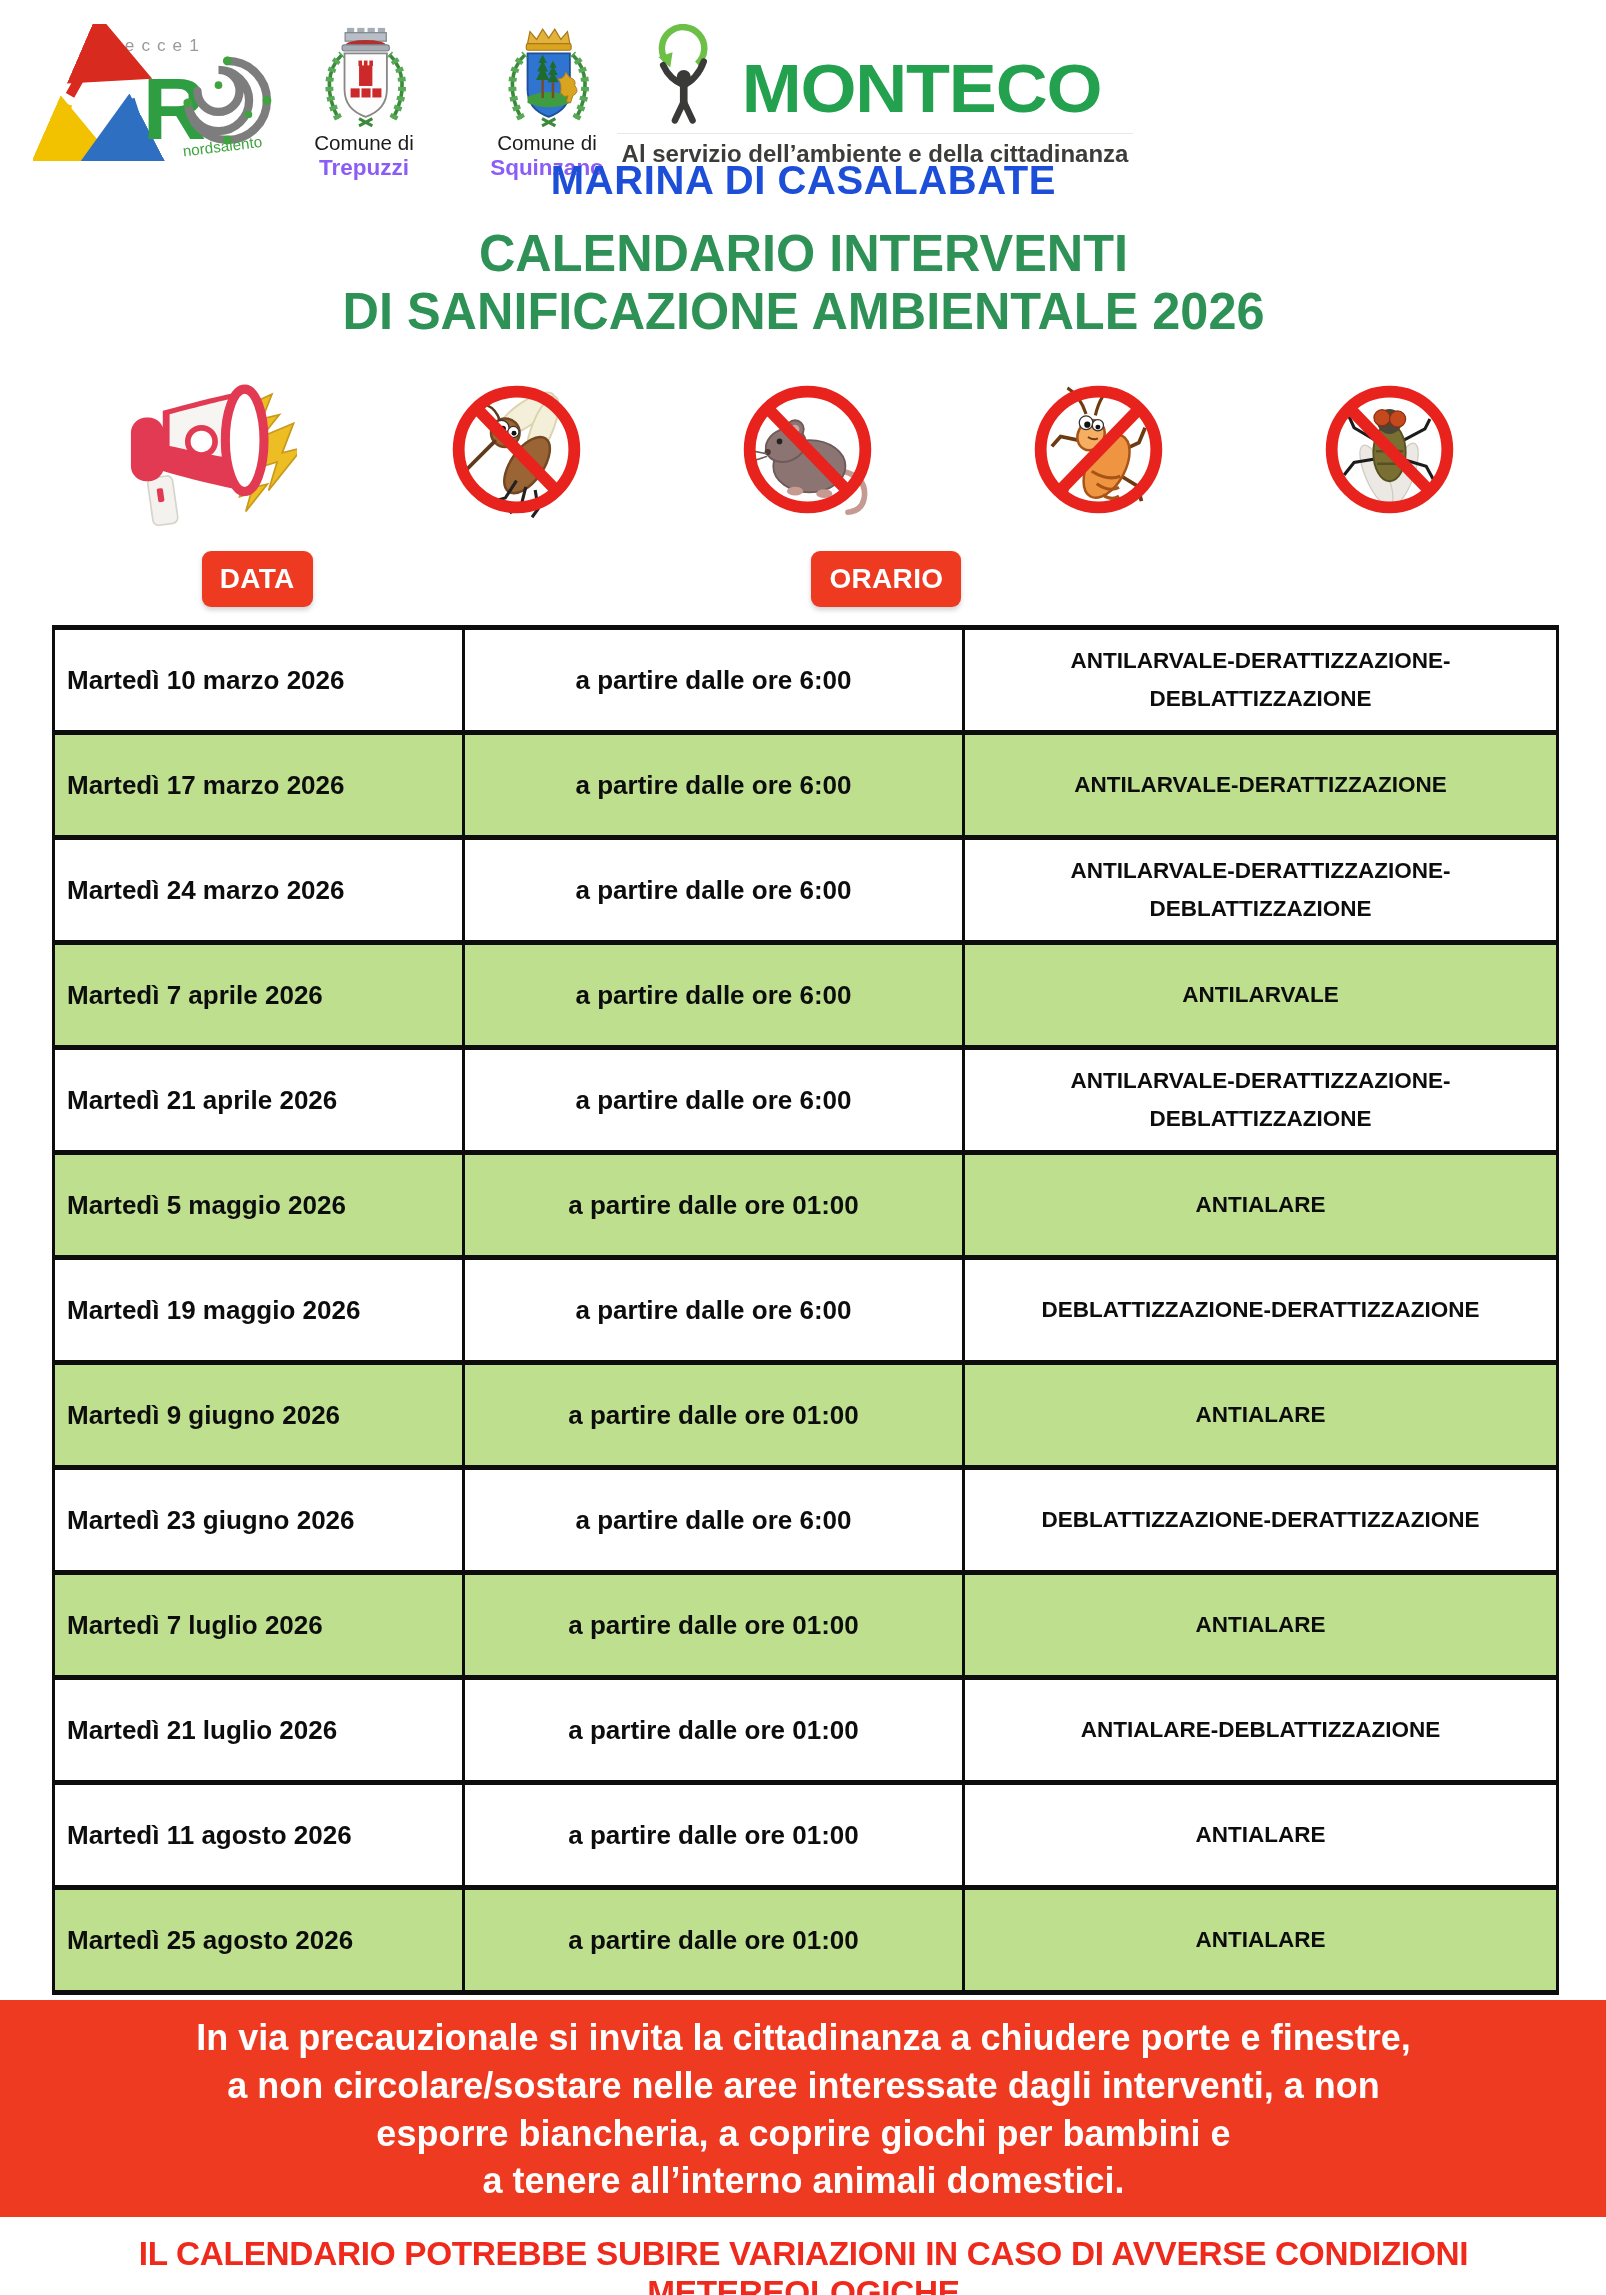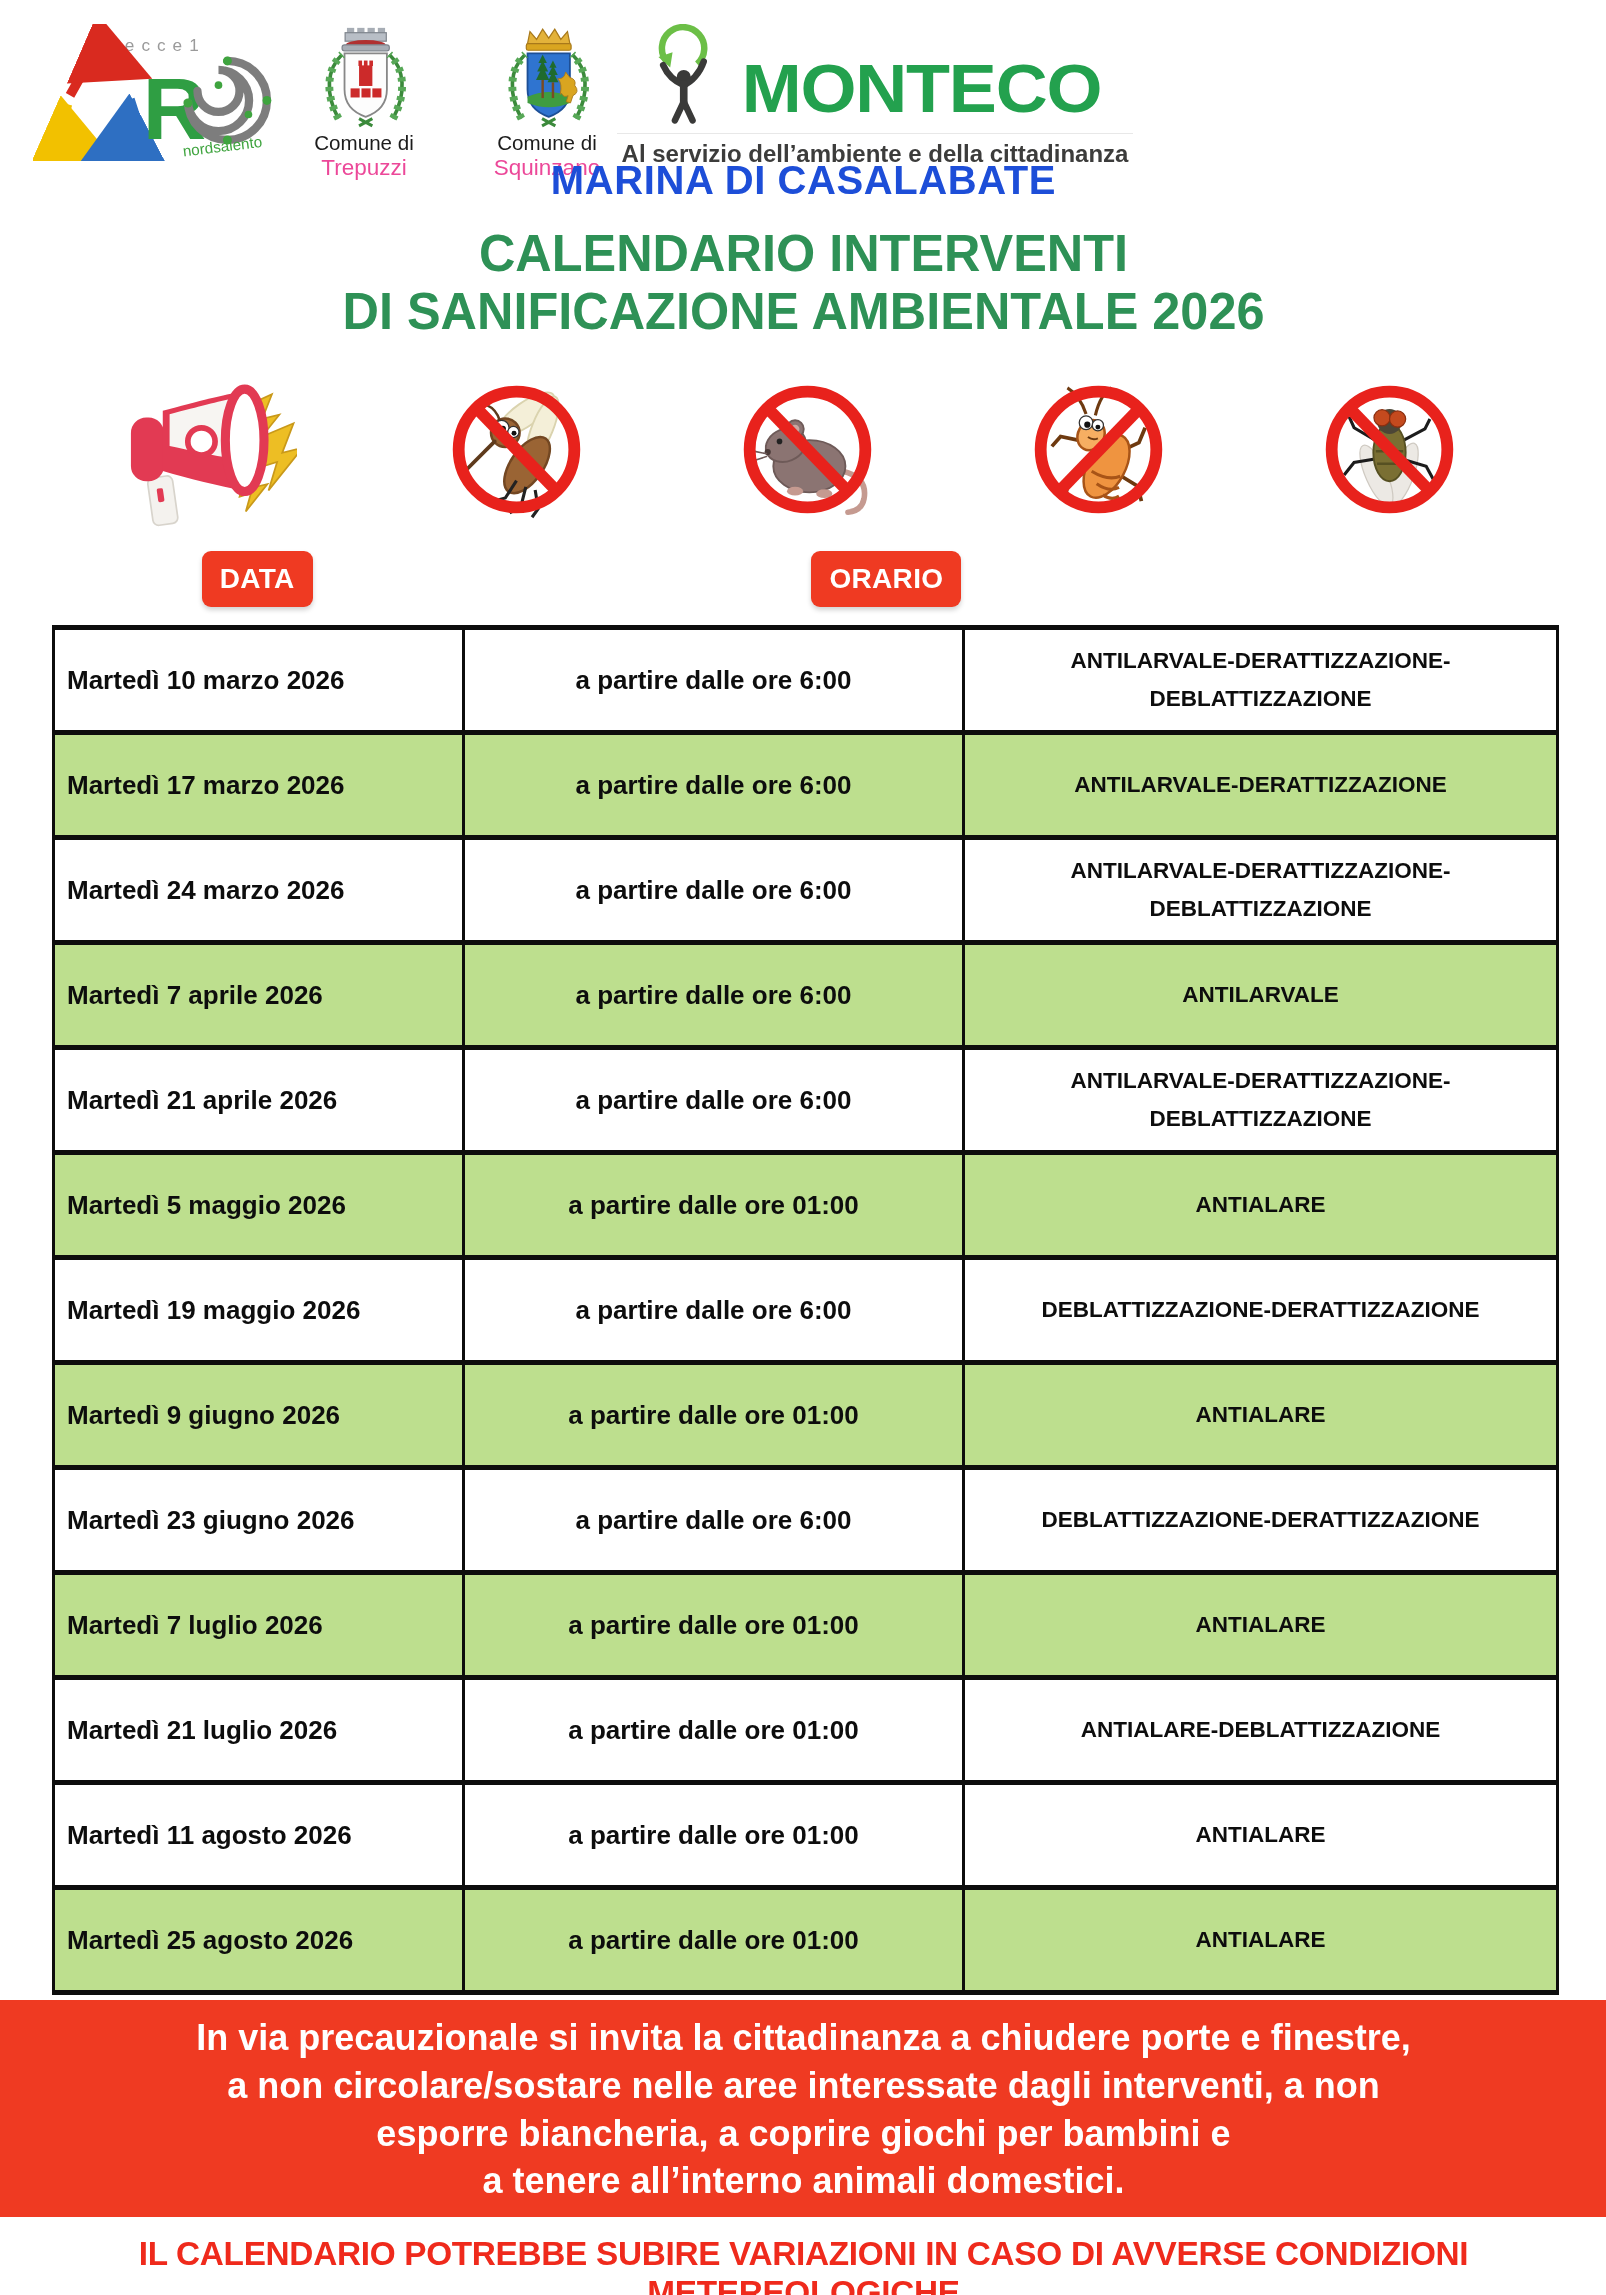--- a/index.html
+++ b/index.html
@@ -10,21 +10,21 @@
     color:#111;overflow:hidden;position:relative;
   }
   .page{width:1607px;height:2295px;position:relative;background:#fff;}
 
   
   .top-row{display:flex;justify-content:flex-start;align-items:flex-start;padding:24px 33px 0 33px;}
   .aro-block{width:261px;}
   .crests{display:flex;gap:43px;justify-content:center;margin-top:2.4px;}
   .crest{text-align:center;width:140px;}
   .crest-label-top{font-size:20.6px;color:#1c1c1c;line-height:1.15;}
-  .crest-label-name{font-size:22.5px;font-weight:normal;color:#ec4899;line-height:1.15;}
+  .crest-label-name{font-size:22.5px;font-weight:bold;color:#8b5cf6;line-height:1.15;}
   .monteco-block{width:516px;text-align:center;}
   .monteco-logo-row{display:flex;align-items:flex-end;justify-content:center;gap:20px;}
   .monteco-word{font-size:72px;font-weight:800;color:#23A14E;letter-spacing:-1.2px;line-height:1;transform:scaleY(.95);}
   .monteco-tagline{font-size:24px;color:#3C3C3B;font-weight:600;margin-top:8.5px;border-top:1.8px solid #e8e8e8;padding-top:6px;}
 
   .location-title{text-align:center;font-size:40px;font-weight:800;letter-spacing:0.6px;color:#1d4ed8;margin-top:-23px;}
 
   .main-title{text-align:center;color:#2E9156;font-weight:800;font-size:52px;line-height:1.12;margin-top:20.6px;transform:scaleX(.97);}
 
   

